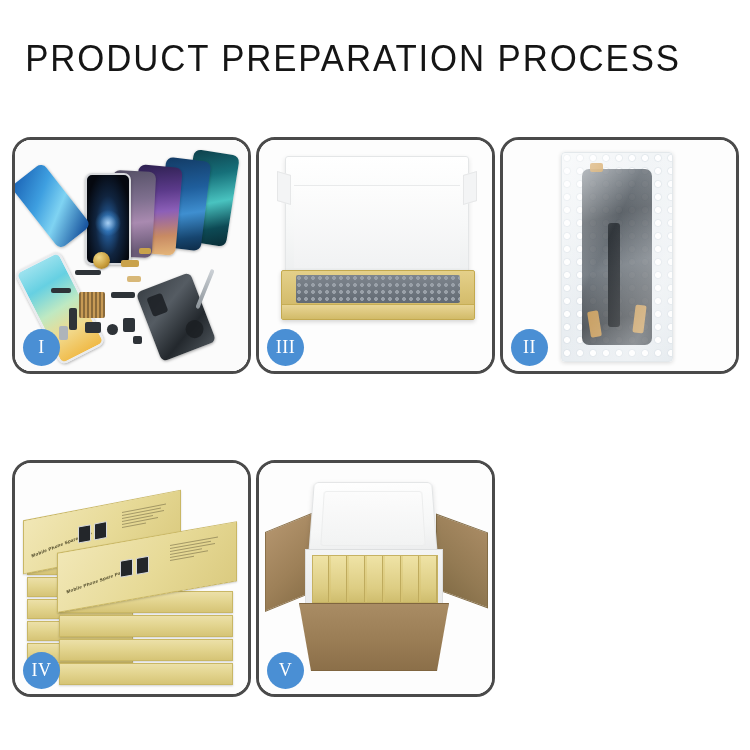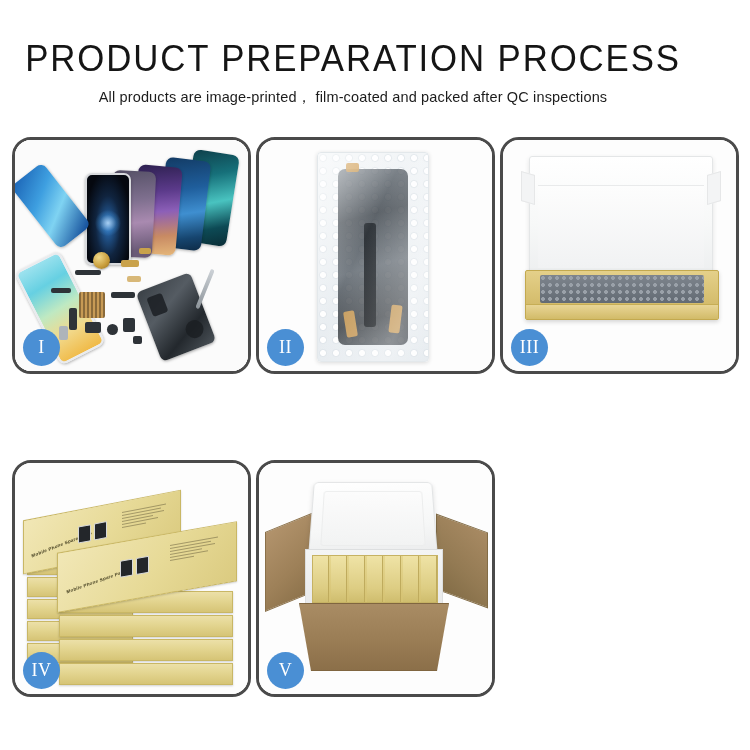--- a/index.html
+++ b/index.html
@@ -361,21 +361,20 @@
   .c-shadow {
     position:absolute; left:26px; bottom:22px; width:180px; height:10px;
     background: radial-gradient(ellipse, rgba(0,0,0,.16), rgba(0,0,0,0) 70%);
   }
 </style>
 </head>
 <body>
 
 <div class="header">
   <h1 class="page-title">PRODUCT PREPARATION PROCESS</h1>
-  <p class="page-subtitle">All products are image-printed， film-coated and packed after QC inspections</p>
 </div>
 
 <div class="grid">
 
   <div class="panel">
     <div class="panel-inner">
       <div class="scene">
         <div class="p1-bg"></div>
         <div class="phone-card ph-a"></div>
         <div class="phone-card ph-b"></div>
@@ -401,47 +400,47 @@
         <div class="part gold r2" style="left:124px;top:108px;width:12px;height:6px;"></div>
         <div class="tweezer"></div>
       </div>
     </div>
     <div class="badge">I</div>
   </div>
 
   <div class="panel">
     <div class="panel-inner">
       <div class="scene">
+        <div class="p3-lid">
+          <div class="p3-lid-tabL"></div>
+          <div class="p3-lid-tabR"></div>
+        </div>
+        <div class="p3-tray">
+          <div class="p3-foam"></div>
+          <div class="p3-tray-front"></div>
+        </div>
+      </div>
+    </div>
+    <div class="badge">III</div>
+  </div>
+
+  <div class="panel">
+    <div class="panel-inner">
+      <div class="scene">
         <div class="bubble-pouch">
           <div class="bubble-part"></div>
           <div class="bubble-flex"></div>
           <div class="bubble-tape1"></div>
           <div class="bubble-tape2"></div>
           <div class="bubble-tape3"></div>
           <div class="bubble-gloss"></div>
         </div>
       </div>
     </div>
     <div class="badge">II</div>
-  </div>
-
-  <div class="panel">
-    <div class="panel-inner">
-      <div class="scene">
-        <div class="p3-lid">
-          <div class="p3-lid-tabL"></div>
-          <div class="p3-lid-tabR"></div>
-        </div>
-        <div class="p3-tray">
-          <div class="p3-foam"></div>
-          <div class="p3-tray-front"></div>
-        </div>
-      </div>
-    </div>
-    <div class="badge">III</div>
   </div>
 
   <div class="panel">
     <div class="panel-inner">
       <div class="scene">
         <div class="stack">
 
           <div class="sbox" style="left:6px;  top:74px;  width:104px; height:18px;"></div>
           <div class="sbox" style="left:6px;  top:96px;  width:104px; height:18px;"></div>
           <div class="sbox" style="left:6px;  top:118px; width:104px; height:18px;"></div>

